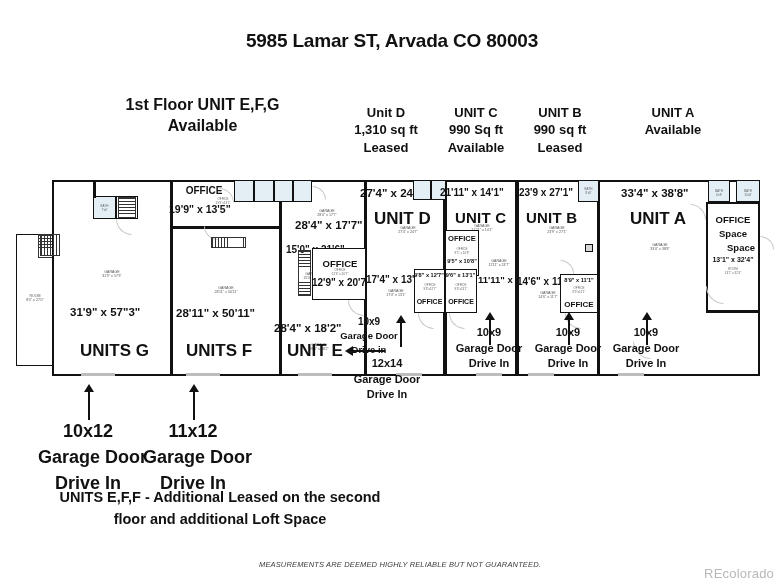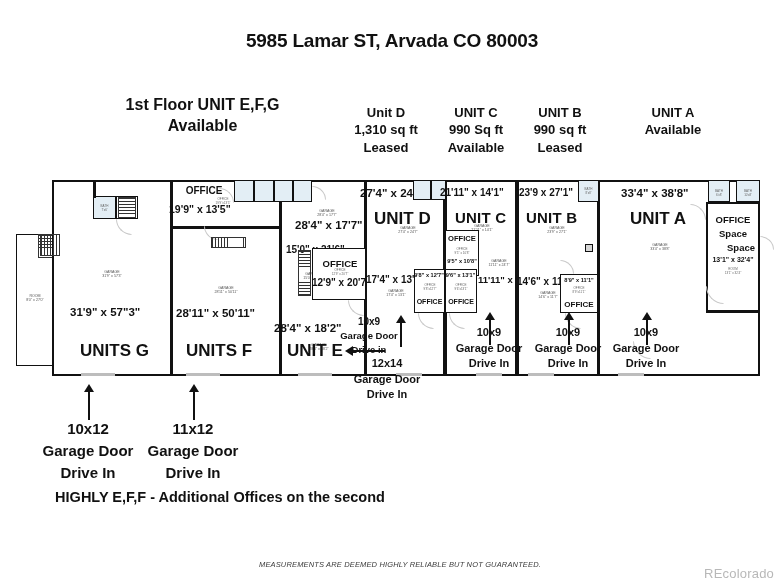--- a/index.html
+++ b/index.html
@@ -178,21 +178,21 @@
     border-right: 8px solid #111;
   }
   .arrow-shaft-h {
     position: absolute;
     height: 2.4px;
     background: #111;
   }
   .callout {
     position: absolute;
     text-align: center;
-    font-size: 15px;
+    font-size: 18px;
     font-weight: bold;
     line-height: 1.45;
     white-space: nowrap;
   }
   .callout.sm {
     font-size: 11px;
     line-height: 1.42;
   }
   .callout span { display: block; }
 
@@ -460,17 +460,18 @@
 
 <div class="arrow-shaft" style="left:646px; top:320px; height:25px;"></div>
 <div class="arrow-head-up" style="left:642px; top:312px;"></div>
 <div class="callout sm" style="left:602px; top:325px; width:88px;">
   <span>10x9</span>
   <span>Garage Door</span>
   <span>Drive In</span>
 </div>
 
 <div id="note-bottom">
-  <span>HIGHLY E,F,F - Additional Offices on the second</span>
+  <span>UNITS E,F,F - Additional Leased on the second</span>
+  <span>floor and additional Loft Space</span>
 </div>
 
 <div id="disclaimer">MEASUREMENTS ARE DEEMED HIGHLY RELIABLE BUT NOT GUARANTEED.</div>
 <div id="watermark">REcolorado</div>
 
 </body></html>

